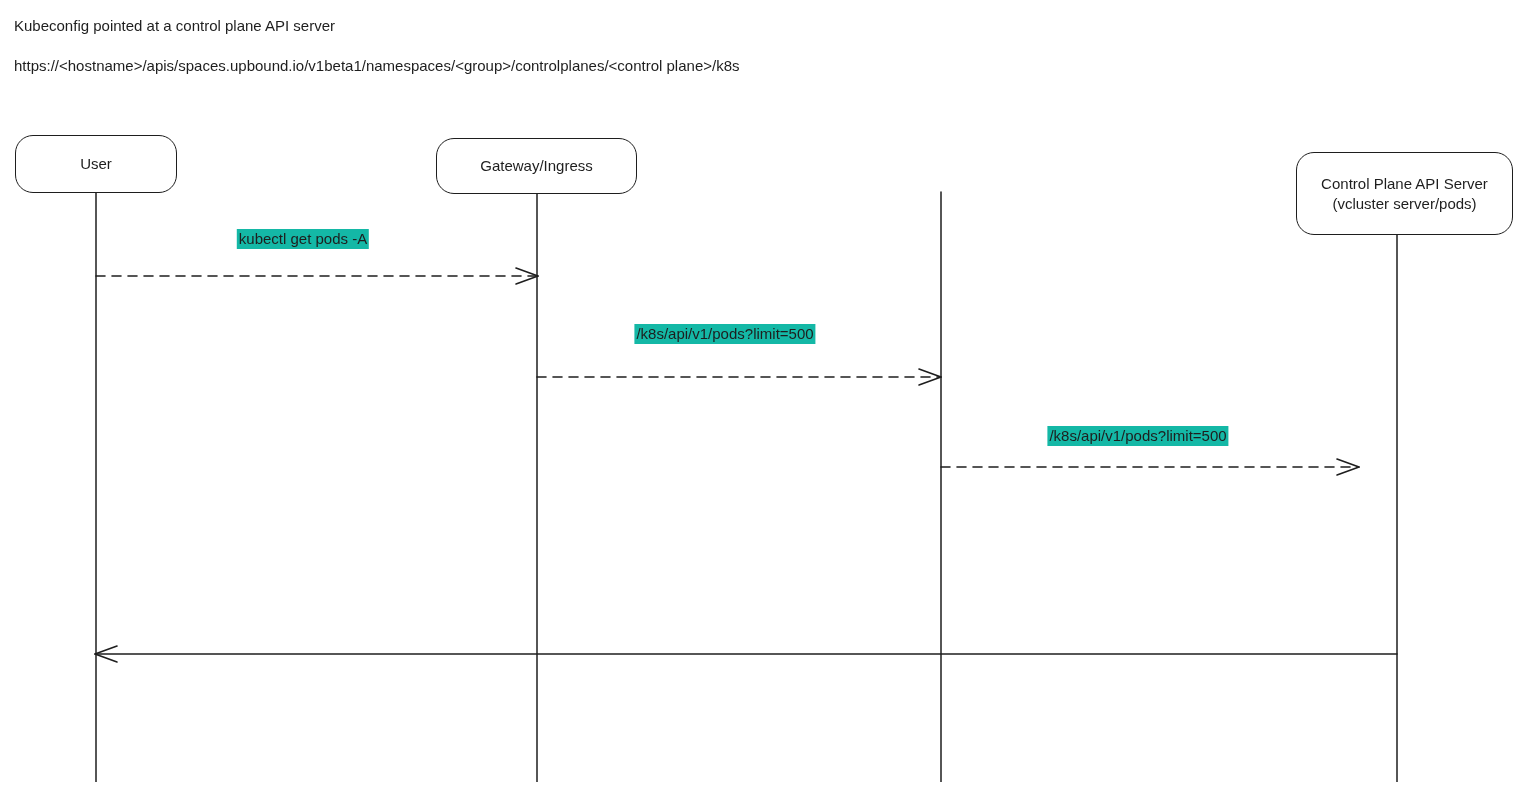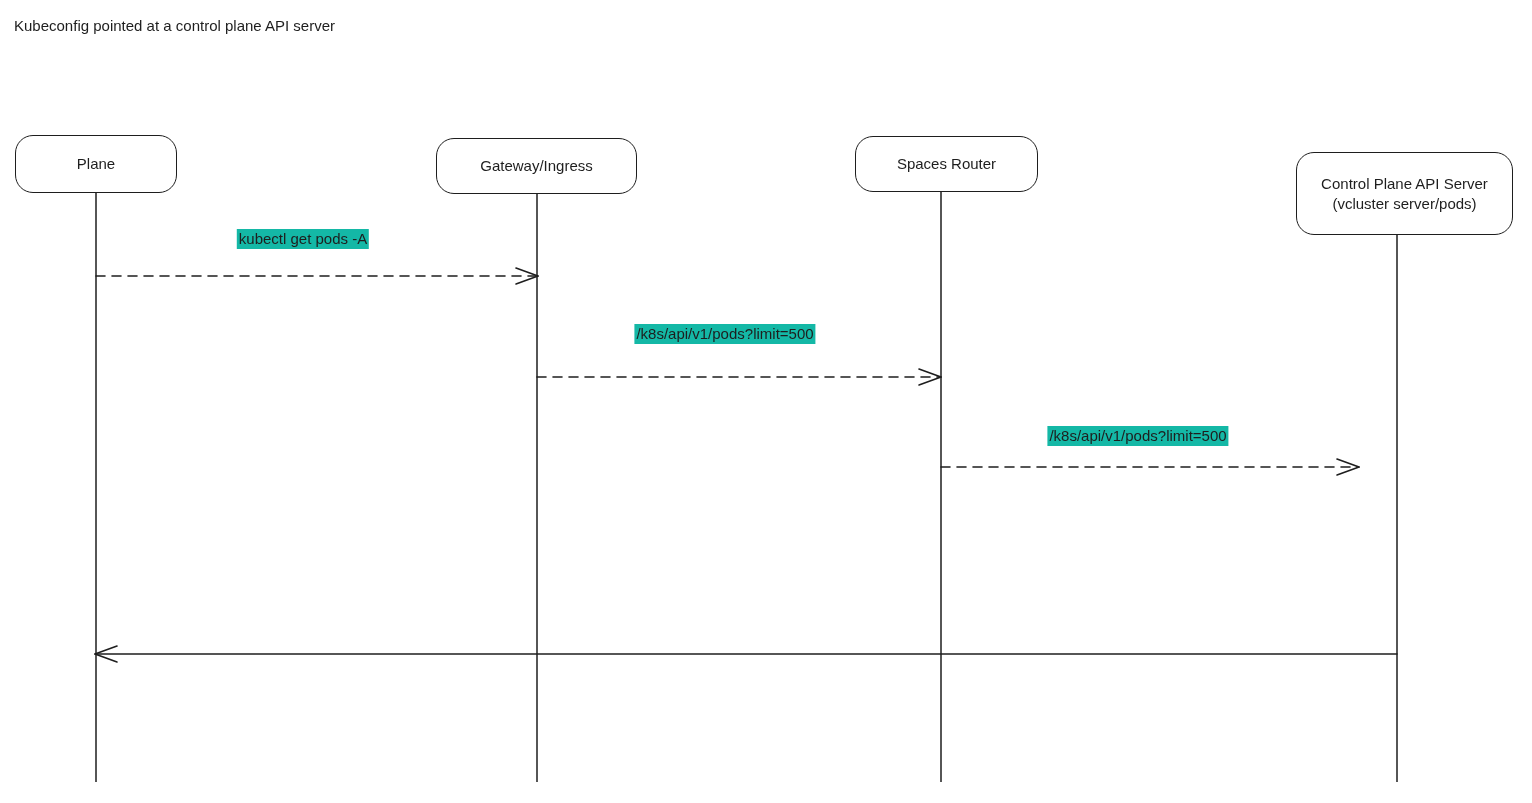--- a/index.html
+++ b/index.html
@@ -52,20 +52,21 @@
     background: #14b8a6;
     padding: 0 2px;
   }
 </style>
 </head>
 <body>
 
 <div class="canvas">
 
   <p class="hdr-line" id="hdr1">Kubeconfig pointed at a control plane API server</p>
+  <p class="hdr-line" id="hdr2">https://&lt;hostname&gt;/apis/spaces.upbound.io/v1beta1/namespaces/&lt;group&gt;/controlplanes/&lt;control plane&gt;/k8s</p>
 
   <svg id="diagram-svg" xmlns="http://www.w3.org/2000/svg">
       <line x1="96" y1="193" x2="96" y2="784" stroke="#1e1e1e" stroke-width="1.5" stroke-linecap="round"></line>
       <line x1="537" y1="191" x2="537" y2="784" stroke="#1e1e1e" stroke-width="1.5" stroke-linecap="round"></line>
       <line x1="941" y1="192" x2="941" y2="784" stroke="#1e1e1e" stroke-width="1.5" stroke-linecap="round"></line>
       <line x1="1397" y1="196" x2="1397" y2="784" stroke="#1e1e1e" stroke-width="1.5" stroke-linecap="round"></line>
       <line x1="96" y1="276" x2="537" y2="276" stroke="#1e1e1e" stroke-width="1.6" stroke-linecap="round" stroke-dasharray="9 7"></line>
       <line x1="516" y1="268" x2="538" y2="276" stroke="#1e1e1e" stroke-width="1.6" stroke-linecap="round"></line>
       <line x1="516" y1="284" x2="538" y2="276" stroke="#1e1e1e" stroke-width="1.6" stroke-linecap="round"></line>
       <line x1="537" y1="377" x2="940" y2="377" stroke="#1e1e1e" stroke-width="1.6" stroke-linecap="round" stroke-dasharray="9 7"></line>
@@ -73,27 +74,24 @@
       <line x1="919" y1="385" x2="941" y2="377" stroke="#1e1e1e" stroke-width="1.6" stroke-linecap="round"></line>
       <line x1="941" y1="467" x2="1358" y2="467" stroke="#1e1e1e" stroke-width="1.6" stroke-linecap="round" stroke-dasharray="9 7"></line>
       <line x1="1337" y1="459" x2="1359" y2="467" stroke="#1e1e1e" stroke-width="1.6" stroke-linecap="round"></line>
       <line x1="1337" y1="475" x2="1359" y2="467" stroke="#1e1e1e" stroke-width="1.6" stroke-linecap="round"></line>
       <line x1="1397" y1="654" x2="96" y2="654" stroke="#1e1e1e" stroke-width="1.6" stroke-linecap="round"></line>
       <line x1="117" y1="646" x2="95" y2="654" stroke="#1e1e1e" stroke-width="1.6" stroke-linecap="round"></line>
       <line x1="117" y1="662" x2="95" y2="654" stroke="#1e1e1e" stroke-width="1.6" stroke-linecap="round"></line>
     </svg>
 
   <div class="actor" style="left: 15px; top: 135px; width: 162px; height: 58px;">
-    <span>Plane</span>
+    <span>User</span>
   </div>
   <div class="actor" style="left: 436px; top: 138px; width: 201px; height: 56px;">
     <span>Gateway/Ingress</span>
-  </div>
-  <div class="actor" style="left: 855px; top: 136px; width: 183px; height: 56px;">
-    <span>Spaces Router</span>
   </div>
   <div class="actor" style="left: 1296px; top: 113px; width: 217px; height: 83px; margin-top: 39px;">
     <span>Control Plane API Server</span>
     <span>(vcluster server/pods)</span>
   </div>
 
   <div class="msg-label" style="left: 303px; top: 229px;">kubectl get pods -A</div>
   <div class="msg-label" style="left: 725px; top: 324px;">/k8s/api/v1/pods?limit=500</div>
   <div class="msg-label" style="left: 1138px; top: 426px;">/k8s/api/v1/pods?limit=500</div>
 

